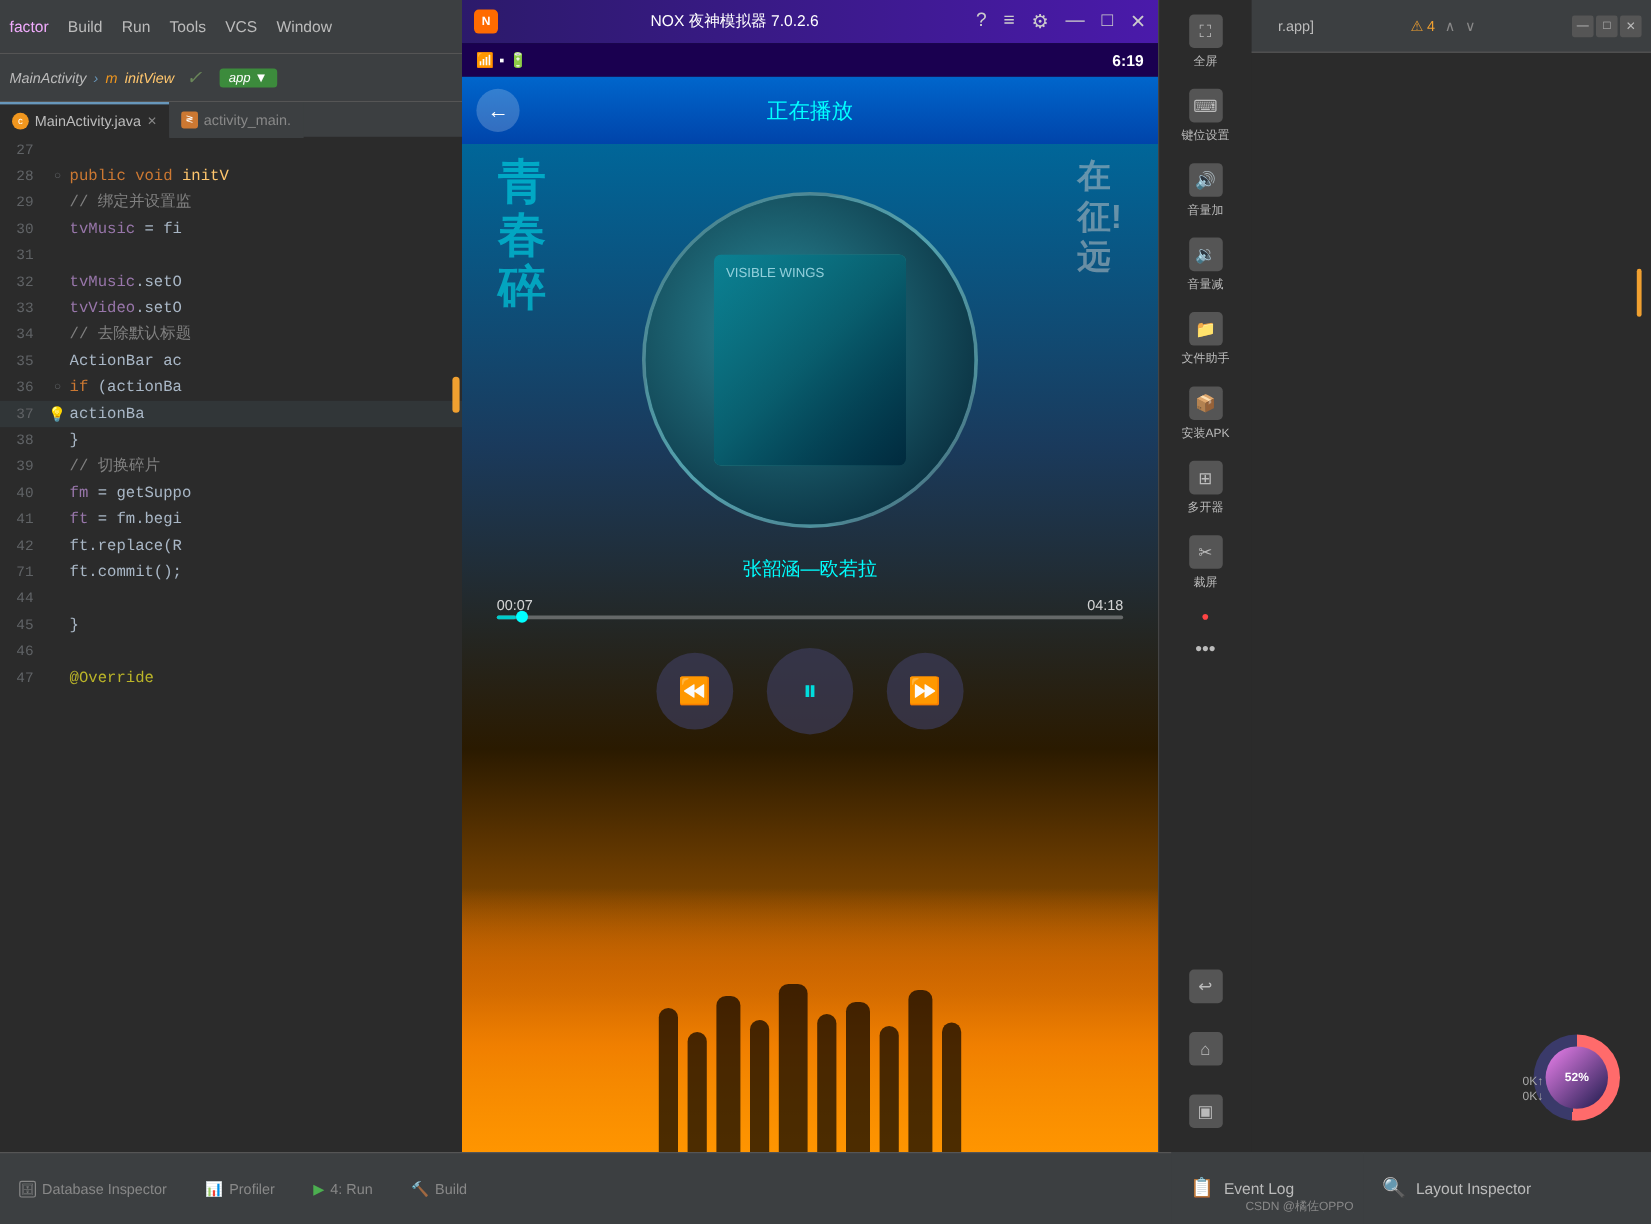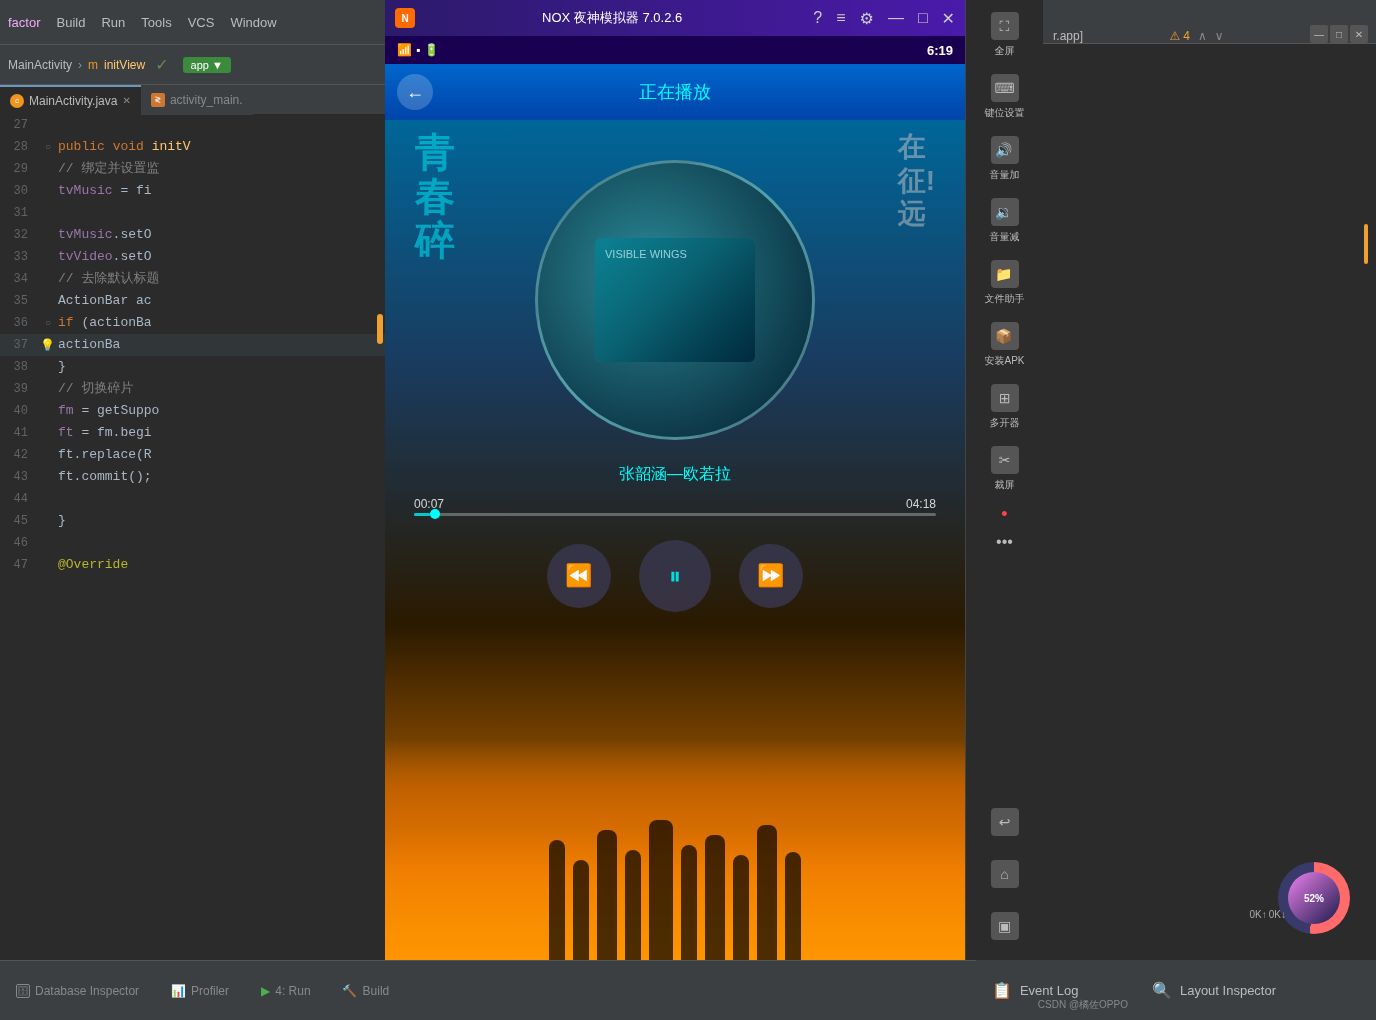--- a/index.html
+++ b/index.html
@@ -40,20 +40,21 @@
       top: 44px; left: 0;
       width: 385px;
       height: 40px;
       background: #3c3f41;
       display: flex;
       align-items: center;
       padding: 0 8px;
       gap: 6px;
       border-top: 1px solid #555;
       z-index: 10;
+      font-style: italic;
     }
     .breadcrumb-text {
       color: #bbbbbb;
       font-size: 12px;
     }
     .breadcrumb-arrow {
       color: #6897bb;
       font-size: 12px;
     }
     .breadcrumb-init {
@@ -529,21 +530,21 @@
       font-size: 10px;
       font-weight: bold;
     }
 
     
     .net-stats {
       position: absolute;
       bottom: 64px;
       right: 82px;
       display: flex;
-      flex-direction: row;
+      flex-direction: column;
       gap: 2px;
       z-index: 25;
       margin-top: 28px;
     }
     .net-stat-row {
       color: #aaa;
       font-size: 10px;
       white-space: nowrap;
     }
 
@@ -596,23 +597,24 @@
     }
 
     
     .ide-topright {
       position: absolute;
       top: 0; left: 1043px;
       width: 333px;
       height: 44px;
       background: #3c3f41;
       display: flex;
-      align-items: flex-end;
+      align-items: center;
       z-index: 20;
       border-bottom: 1px solid #555;
+      padding-left: 12px;
     }
     .window-ctrls-right {
       margin-left: auto;
       display: flex;
       gap: 2px;
       padding-right: 8px;
     }
     .win-ctrl {
       width: 18px; height: 18px;
       background: #555;
@@ -748,21 +750,21 @@
     <span class="line-num">41</span>
     <span class="line-gutter"></span>
     <span class="line-content"><span class="plain">        </span><span class="var">ft</span><span class="plain"> = fm.begi</span></span>
   </div>
   <div class="code-line">
     <span class="line-num">42</span>
     <span class="line-gutter"></span>
     <span class="line-content"><span class="plain">        ft.replace(R</span></span>
   </div>
   <div class="code-line">
-    <span class="line-num">43</span>
+    <span class="line-num">71</span>
     <span class="line-gutter"></span>
     <span class="line-content"><span class="plain">        ft.commit();</span></span>
   </div>
   <div class="code-line">
     <span class="line-num">44</span>
     <span class="line-gutter"></span>
     <span class="line-content"></span>
   </div>
   <div class="code-line">
     <span class="line-num">45</span>
@@ -812,21 +814,21 @@
     <span class="app-title">正在播放</span>
   </div>
 
   <div class="music-player">
 
     <div style="position:absolute;top:10px;left:30px;color:rgba(0,200,220,0.7);font-size:40px;font-weight:bold;font-family:'Microsoft YaHei',sans-serif;line-height:1.1;">青<br>春<br>碎</div>
     <div style="position:absolute;top:10px;right:30px;color:rgba(200,200,200,0.5);font-size:28px;font-weight:bold;font-family:'Microsoft YaHei',sans-serif;line-height:1.2;">在<br>征!<br>远</div>
 
     <div class="album-circle" style="margin-top:20px;">
       <div style="width:100%;height:100%;background:radial-gradient(circle at 40% 40%, #2a8a99, #1a5c6b 40%, #0a3040 80%);display:flex;align-items:center;justify-content:center;position:relative;">
-        <div style="width:160px;height:124px;background:linear-gradient(135deg,#1a6070,#2a9090,#0a4050);border-radius:6px;position:relative;overflow:hidden;">
+        <div style="width:160px;height:176px;background:linear-gradient(135deg,#1a6070,#2a9090,#0a4050);border-radius:6px;position:relative;overflow:hidden;">
           <div style="position:absolute;inset:0;background:linear-gradient(135deg, rgba(0,150,170,0.6), rgba(0,80,100,0.8), rgba(0,40,60,0.9));"></div>
           <div style="position:absolute;top:10px;left:10px;color:rgba(180,230,240,0.8);font-size:11px;font-family:'Microsoft YaHei',sans-serif;">VISIBLE WINGS</div>
         </div>
       </div>
     </div>
 
     <div class="song-title">张韶涵—欧若拉</div>
 
     <div class="progress-area">
       <div class="progress-time-row">

